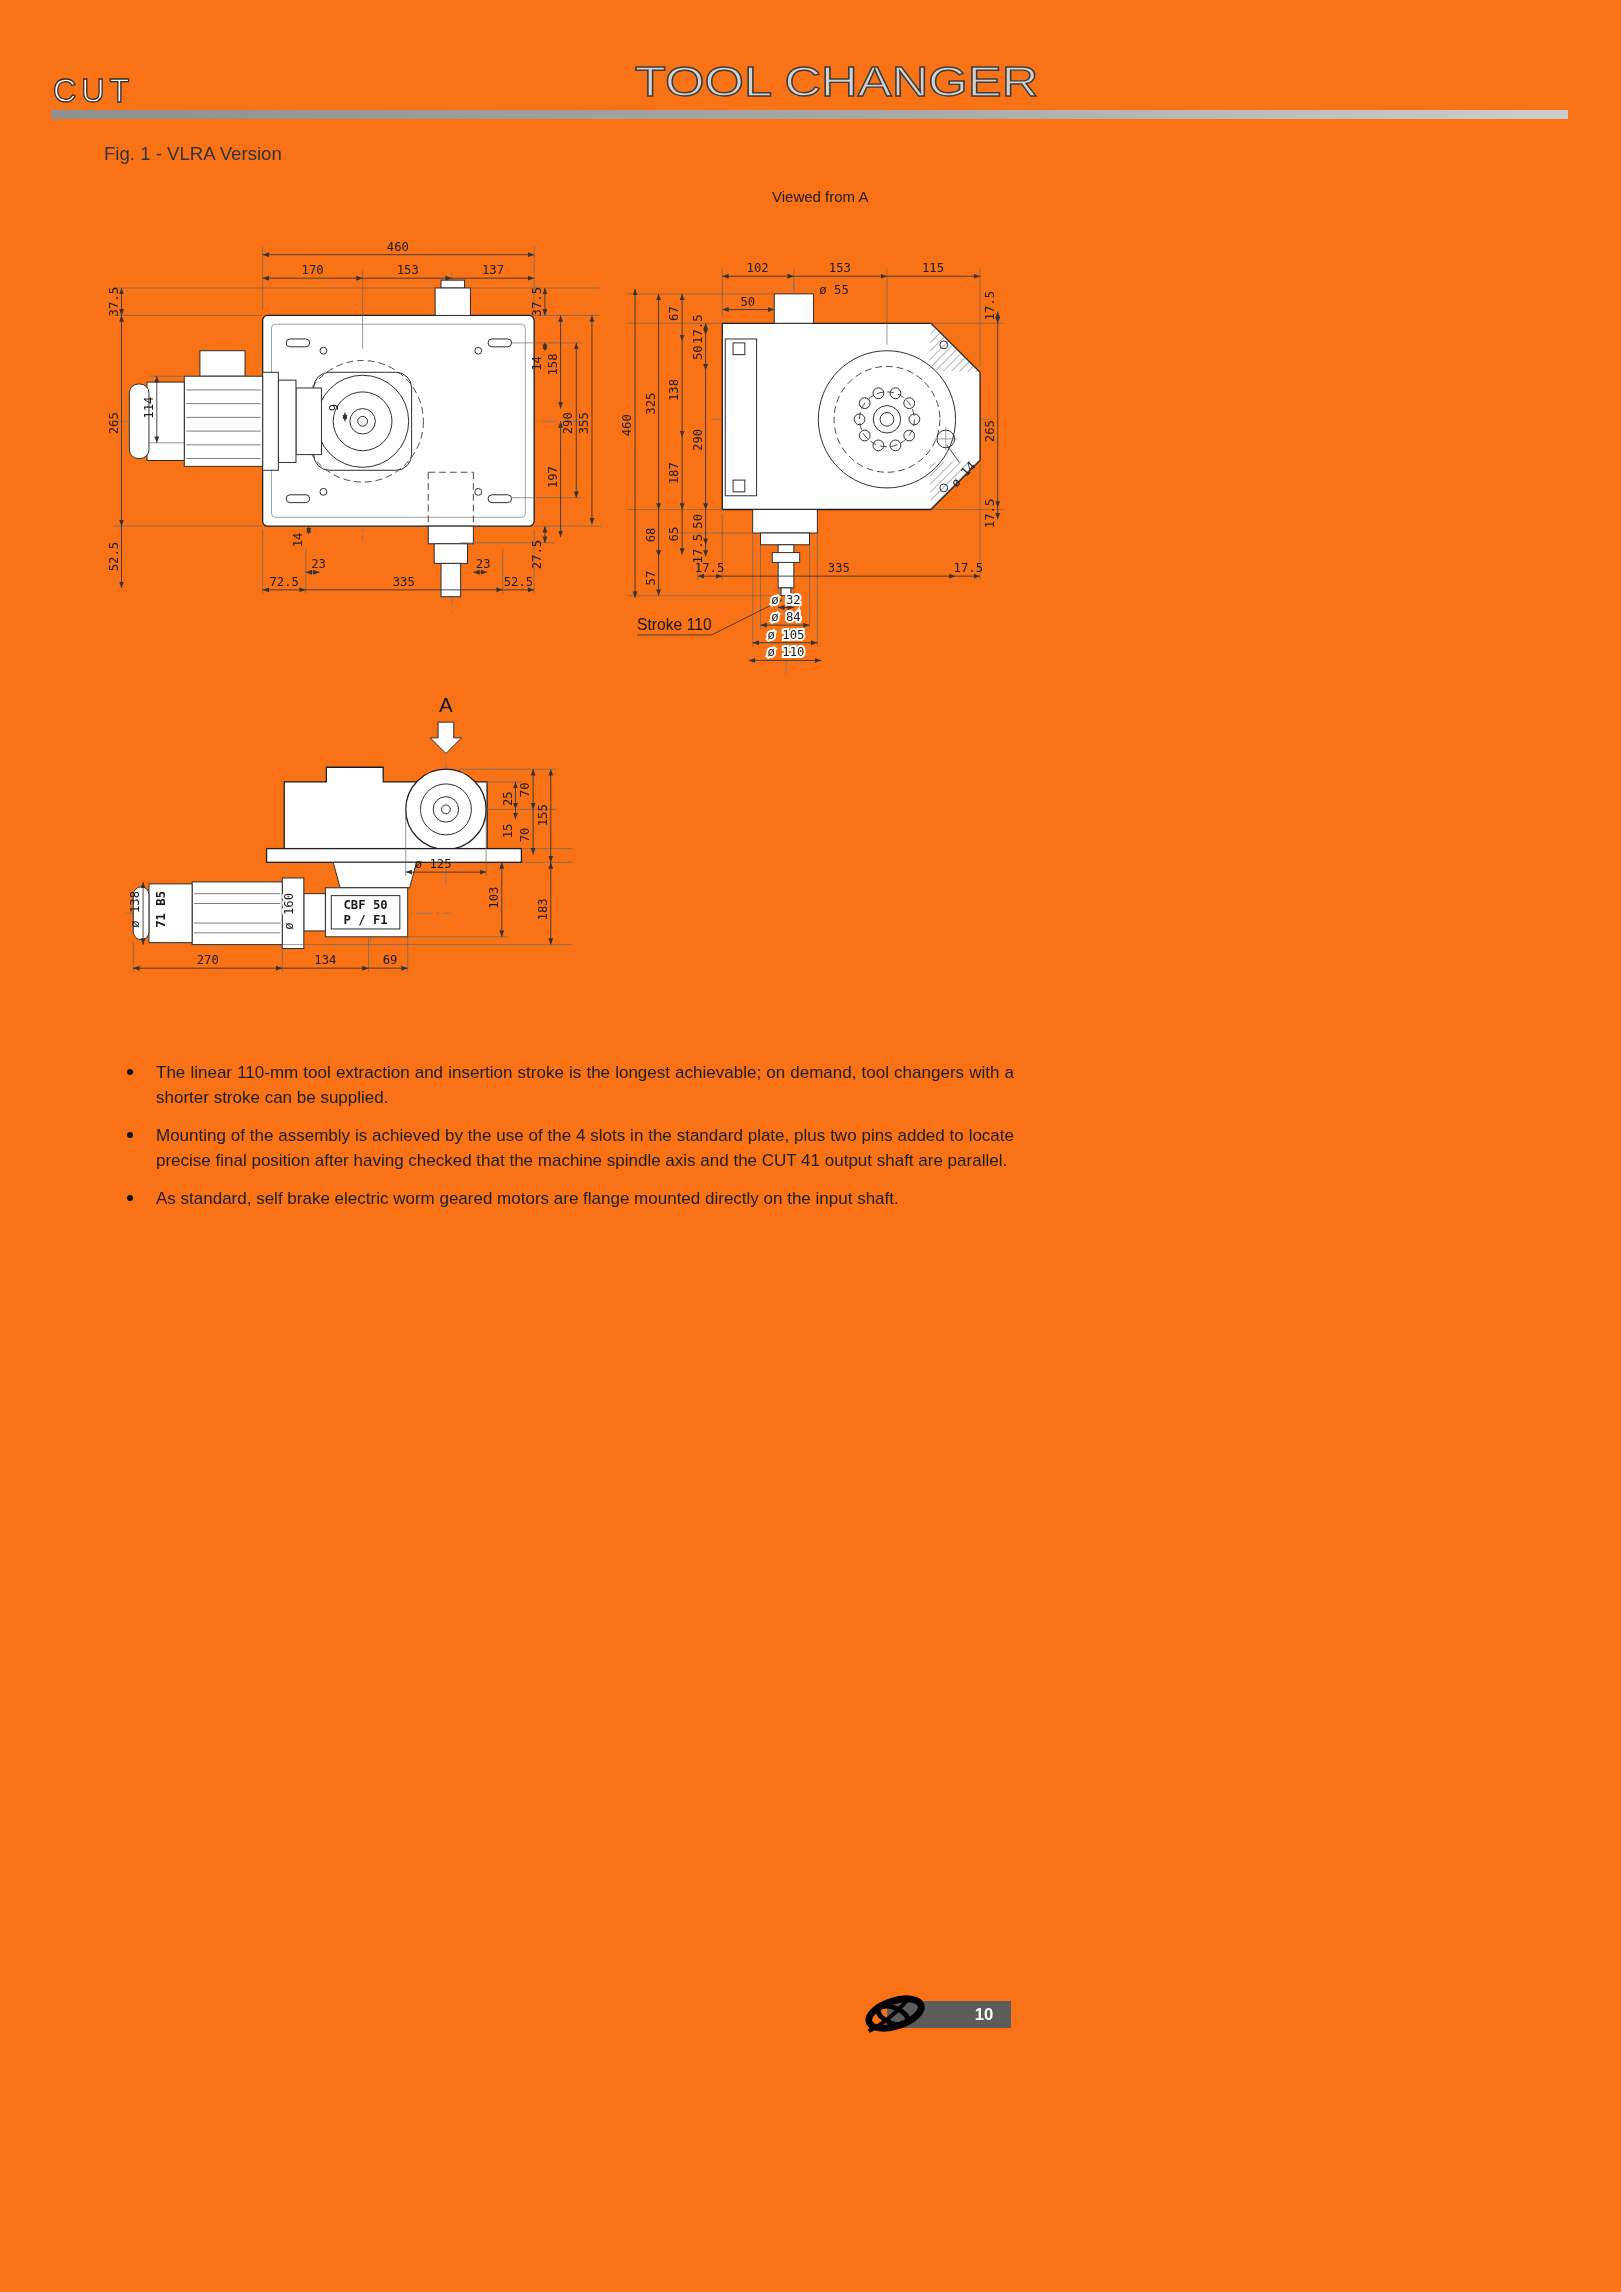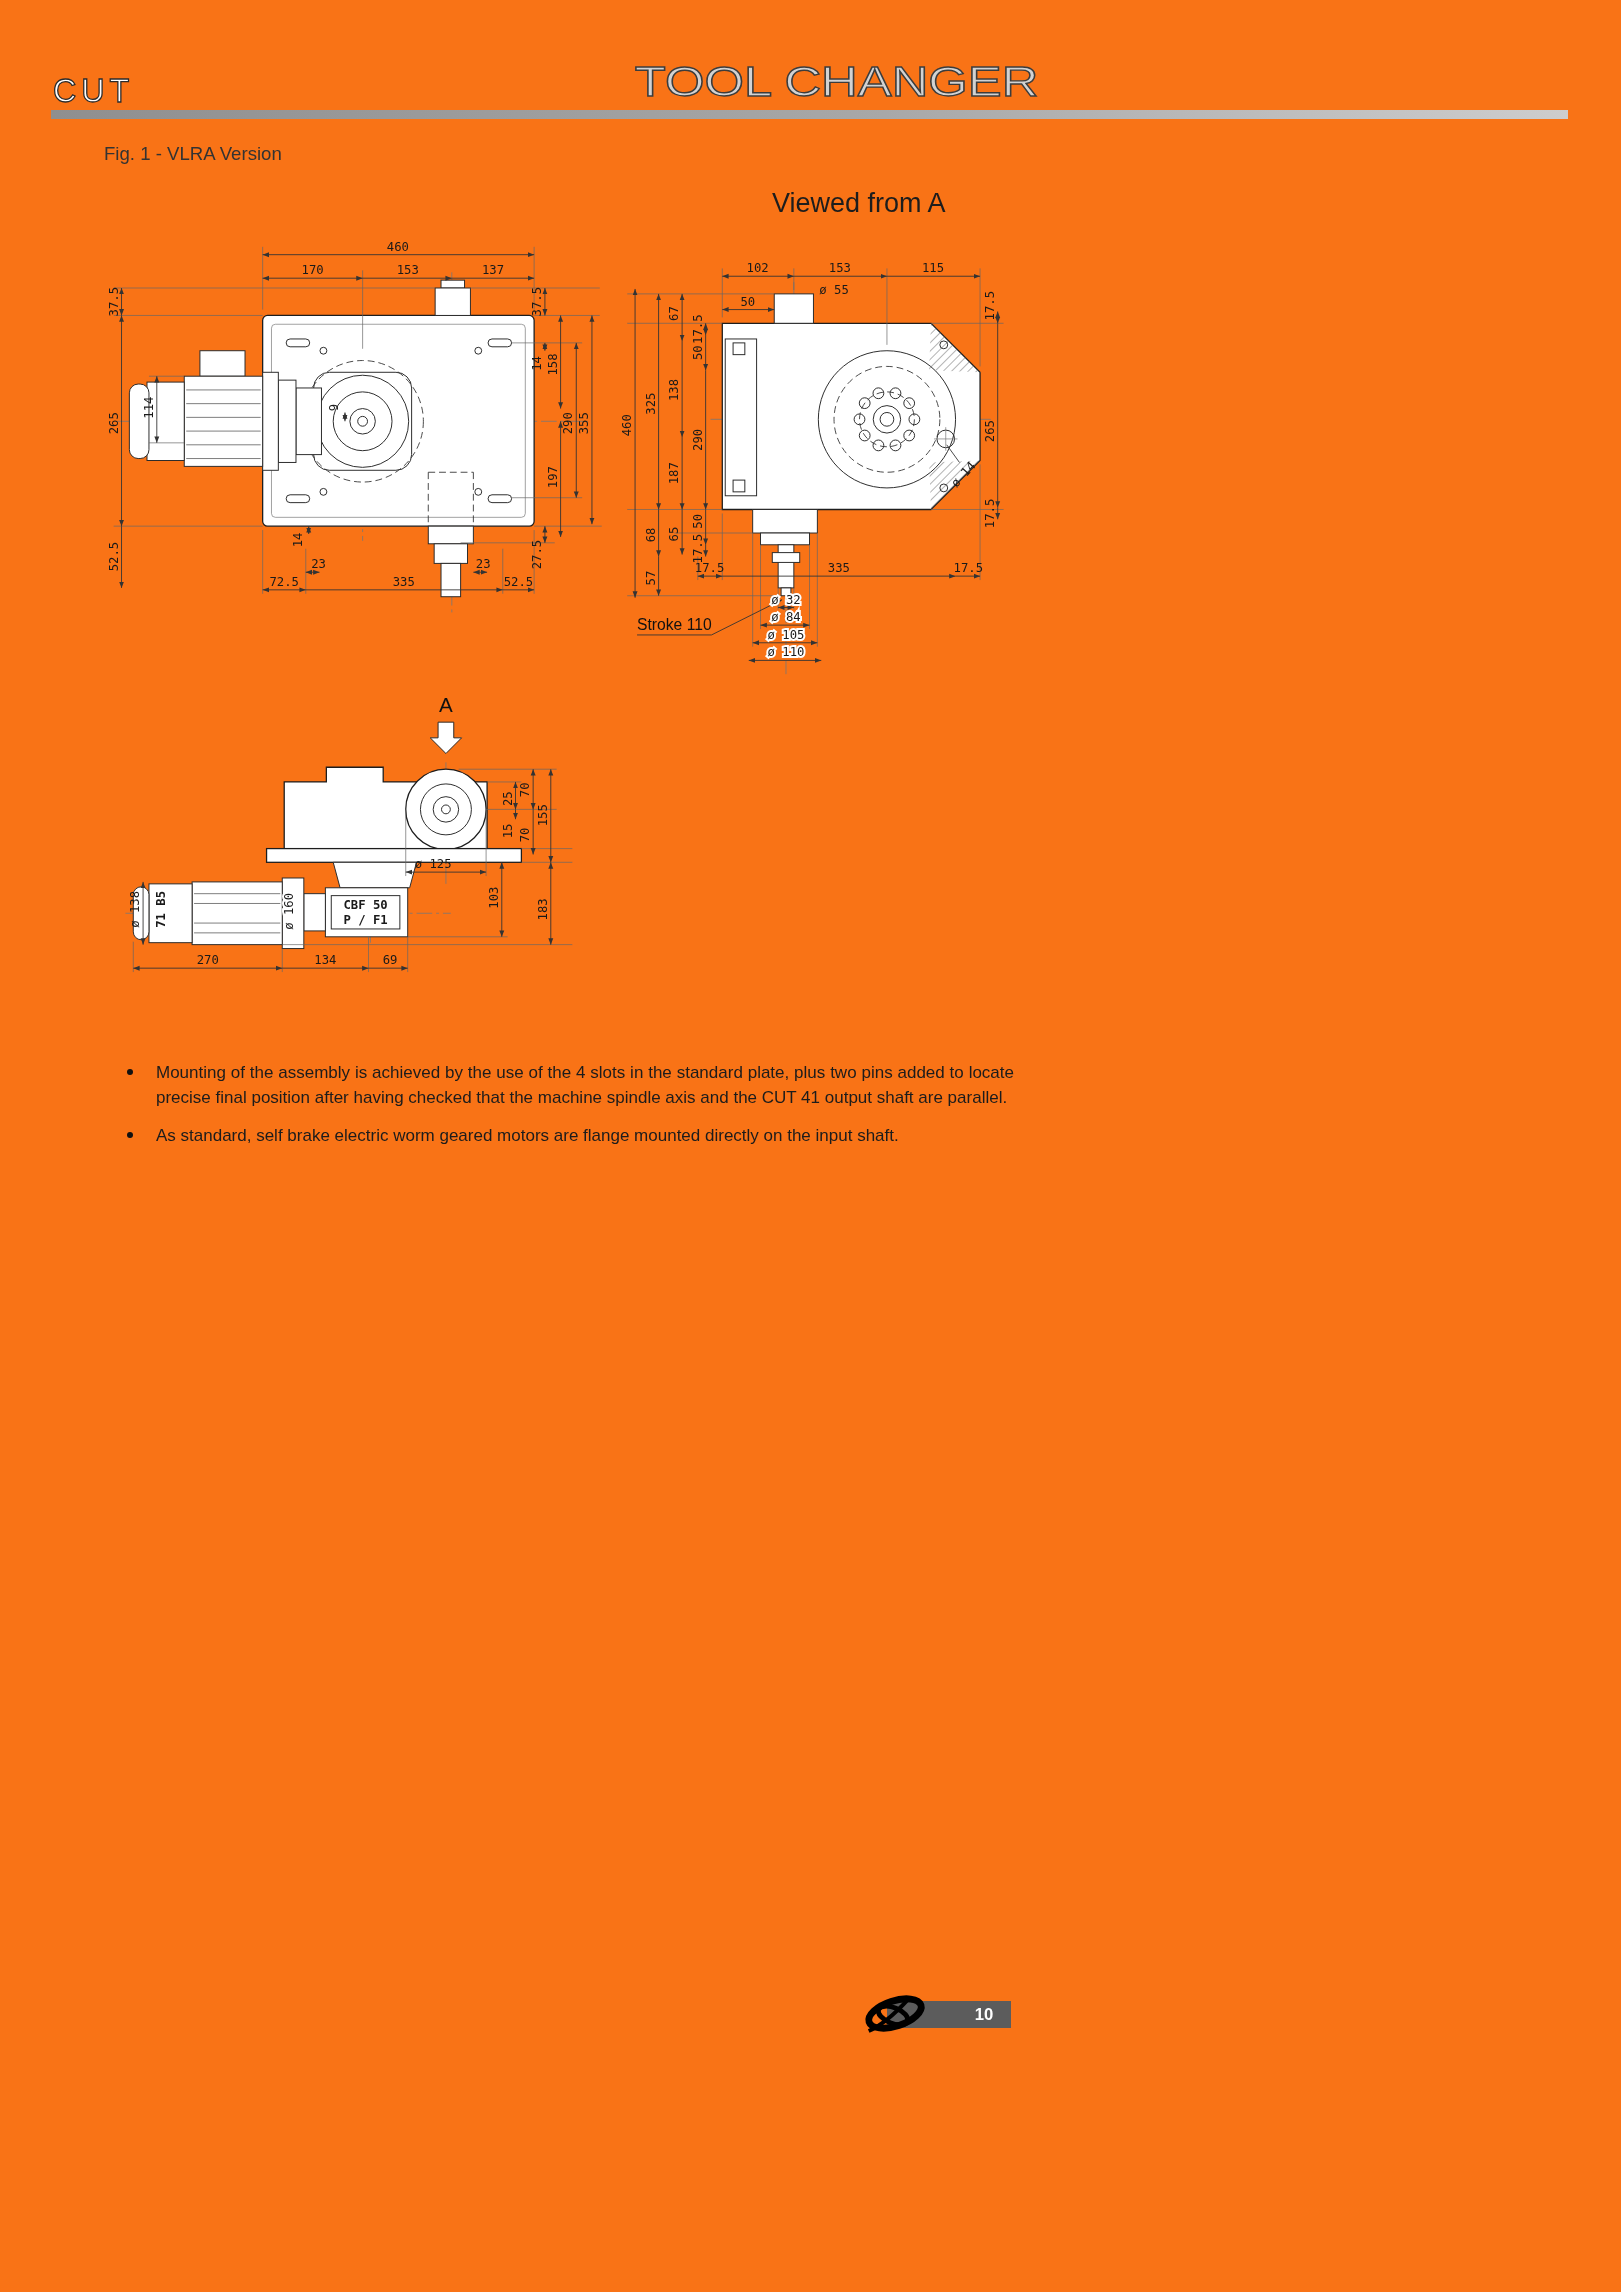--- a/index.html
+++ b/index.html
@@ -6,21 +6,21 @@
   .page{
     position:relative;
     width:1621px;height:2293px;
     background:#f97316;
     font-family:"Liberation Sans", sans-serif;
     overflow:hidden;
     margin:0 auto;
   }
   .abs{position:absolute;}
   .caption{font-size:18.6px;color:#333;}
-  .viewed{font-size:27px;color:#1d1d1d;text-align:center;}
+  .viewed{font-size:15px;color:#1d1d1d;text-align:center;}
   .rule{
     height:8.8px;
     background:linear-gradient(to right,#8f8f8f 0%,#a8a8a8 55%,#cdcdcd 100%);
   }
   
   text.dim{font-family:"DejaVu Sans Mono", monospace;font-size:12.5px;fill:#1a1a1a;}
   text.dim.b{font-weight:bold;}
   text.dim.halo{paint-order:stroke;stroke:#fff;stroke-width:4px;}
   text.big{font-family:"Liberation Sans", sans-serif;font-size:21px;fill:#111;}
   text.lbl{font-family:"Liberation Sans", sans-serif;font-size:16px;fill:#111;}
@@ -396,20 +396,26 @@
       <text class="dim" x="332" y="984" text-anchor="middle">134</text>
       <text class="dim" x="398" y="984" text-anchor="middle">69</text>
     </g>
   </svg>
 
   <div class="abs bullets" style="left:127px;top:1061px;">
     <div class="bullet-item">
       <span class="bullet-dot">
           <i></i>
         </span>
+      <div class="bullet-text">The linear 110-mm tool extraction and insertion stroke is the longest achievable; on demand, tool changers with a shorter stroke can be supplied.</div>
+    </div>
+    <div class="bullet-item">
+      <span class="bullet-dot">
+          <i></i>
+        </span>
       <div class="bullet-text">Mounting of the assembly is achieved by the use of the 4 slots in the standard plate, plus two pins added to locate precise final position after having checked that the machine spindle axis and the CUT 41 output shaft are parallel.</div>
     </div>
     <div class="bullet-item">
       <span class="bullet-dot">
           <i></i>
         </span>
       <div class="bullet-text">As standard, self brake electric worm geared motors are flange mounted directly on the input shaft.</div>
     </div>
   </div>
 

